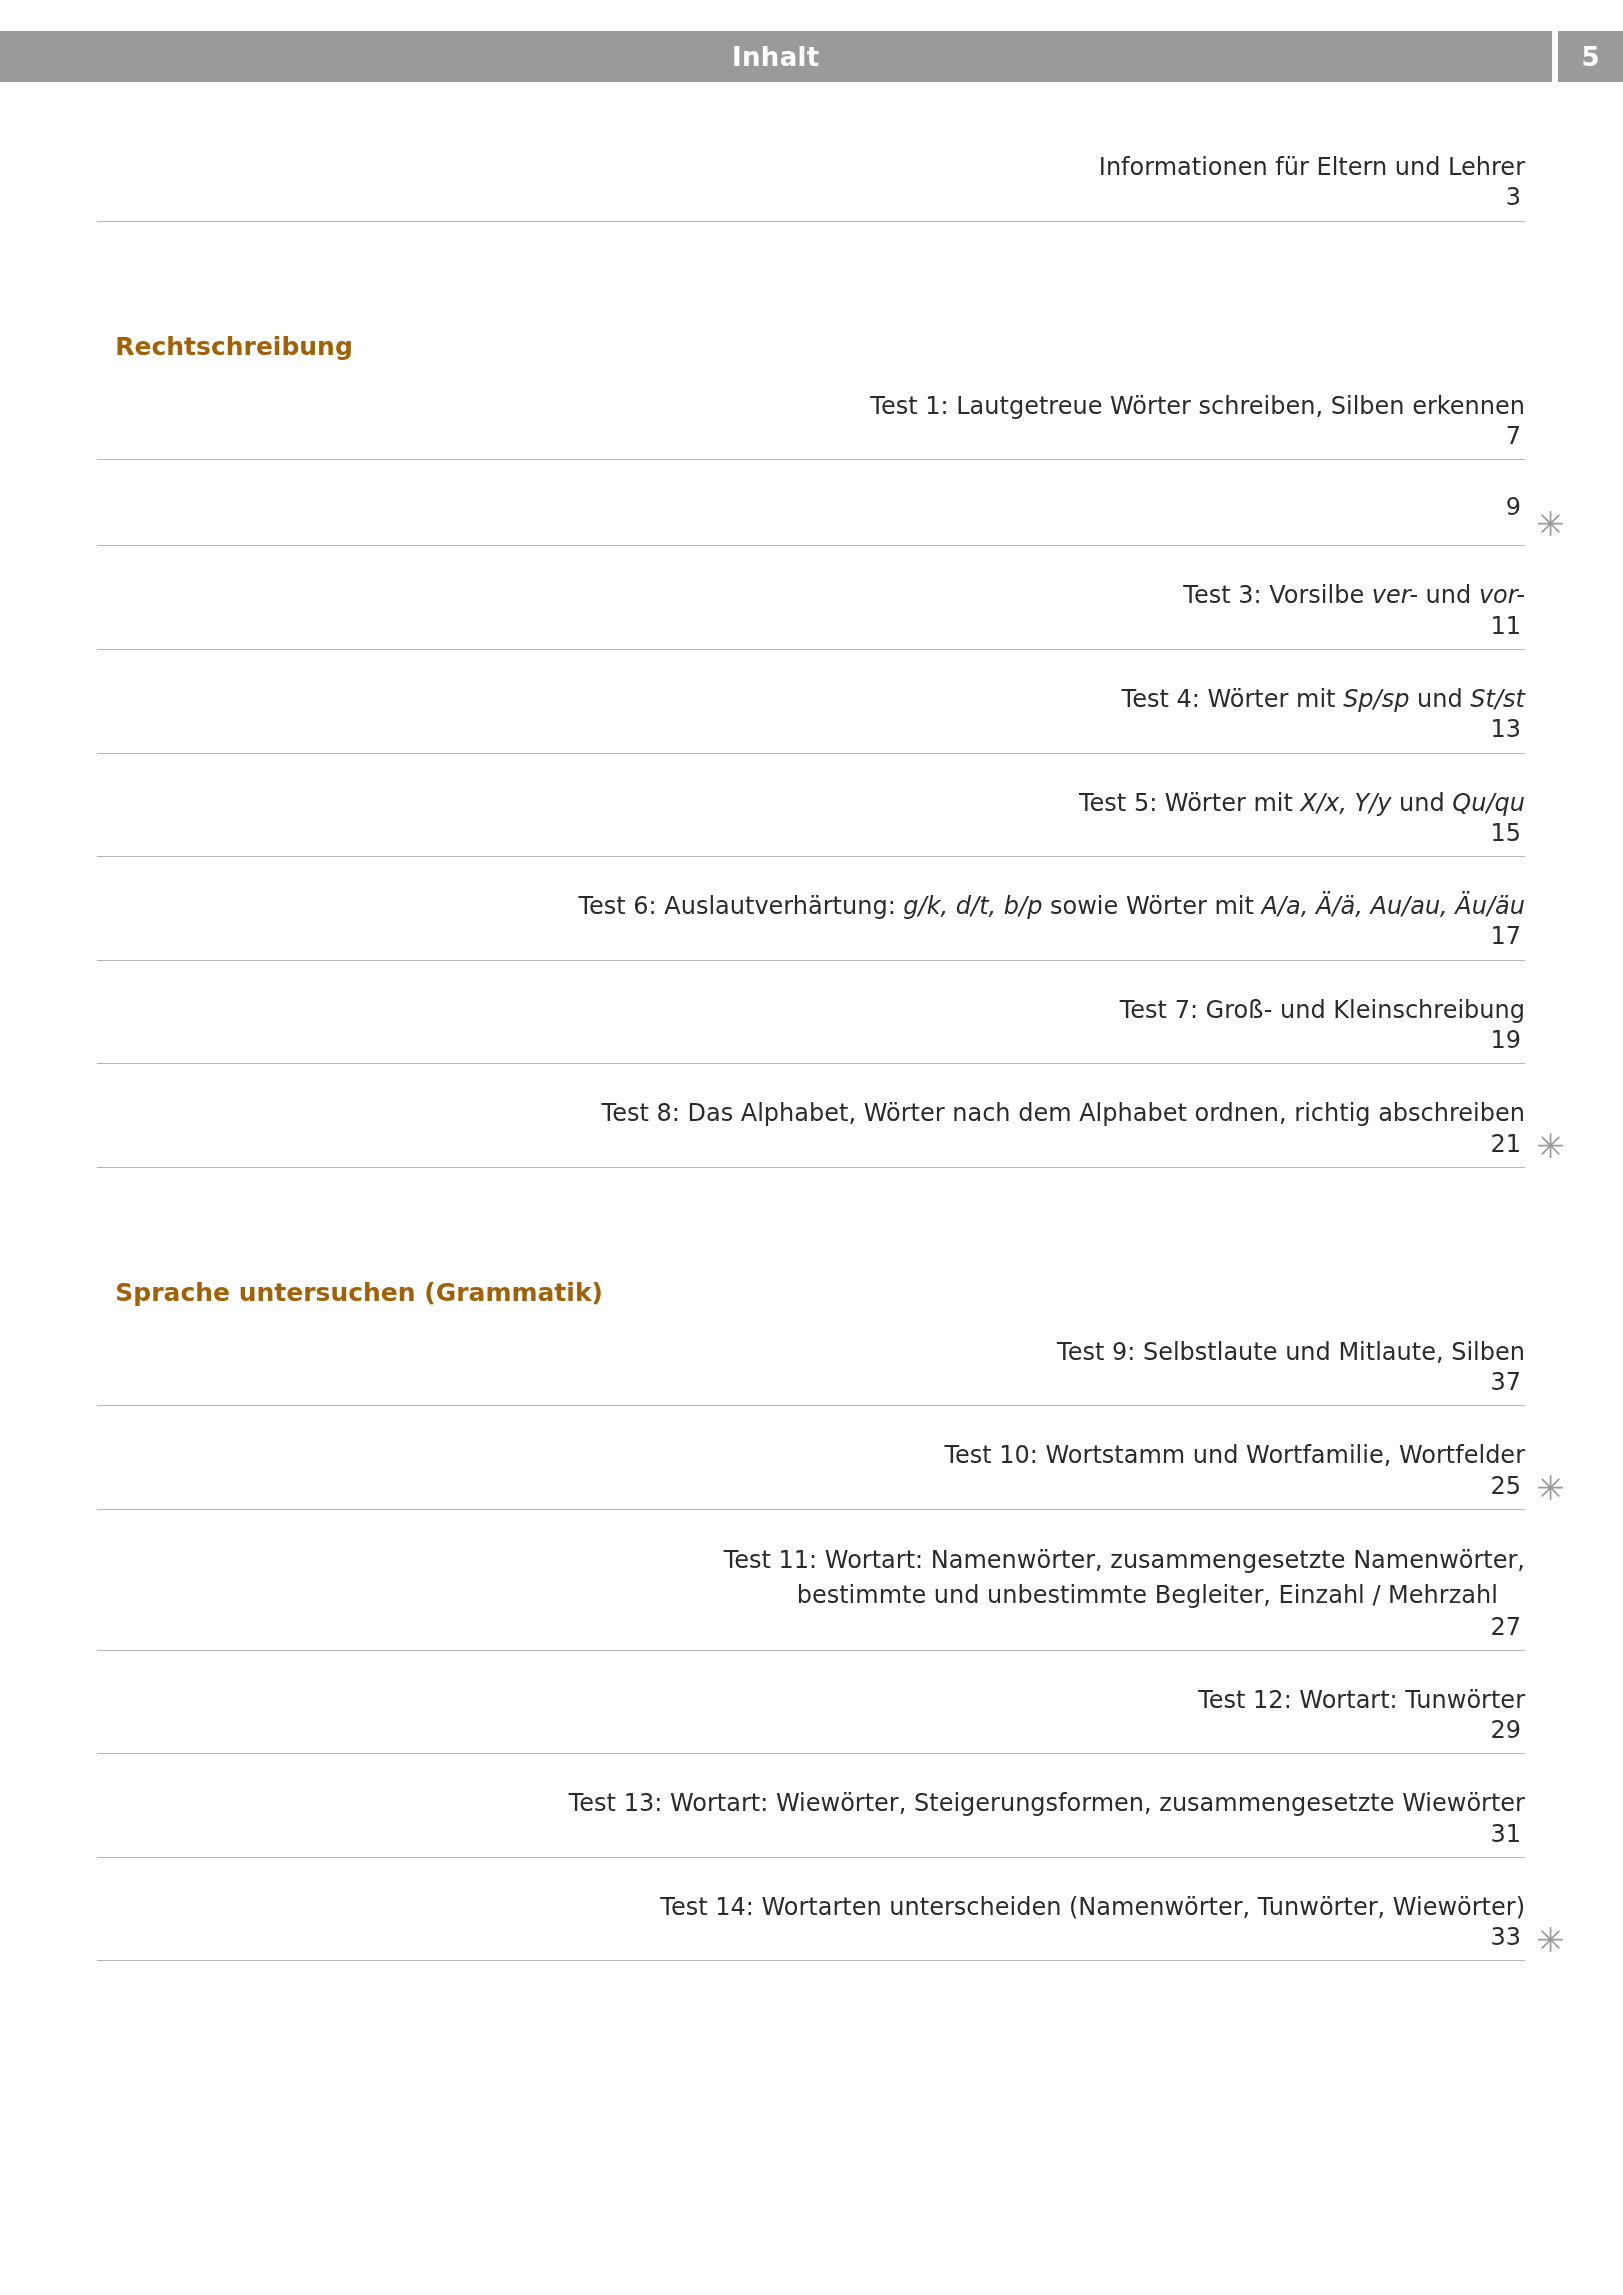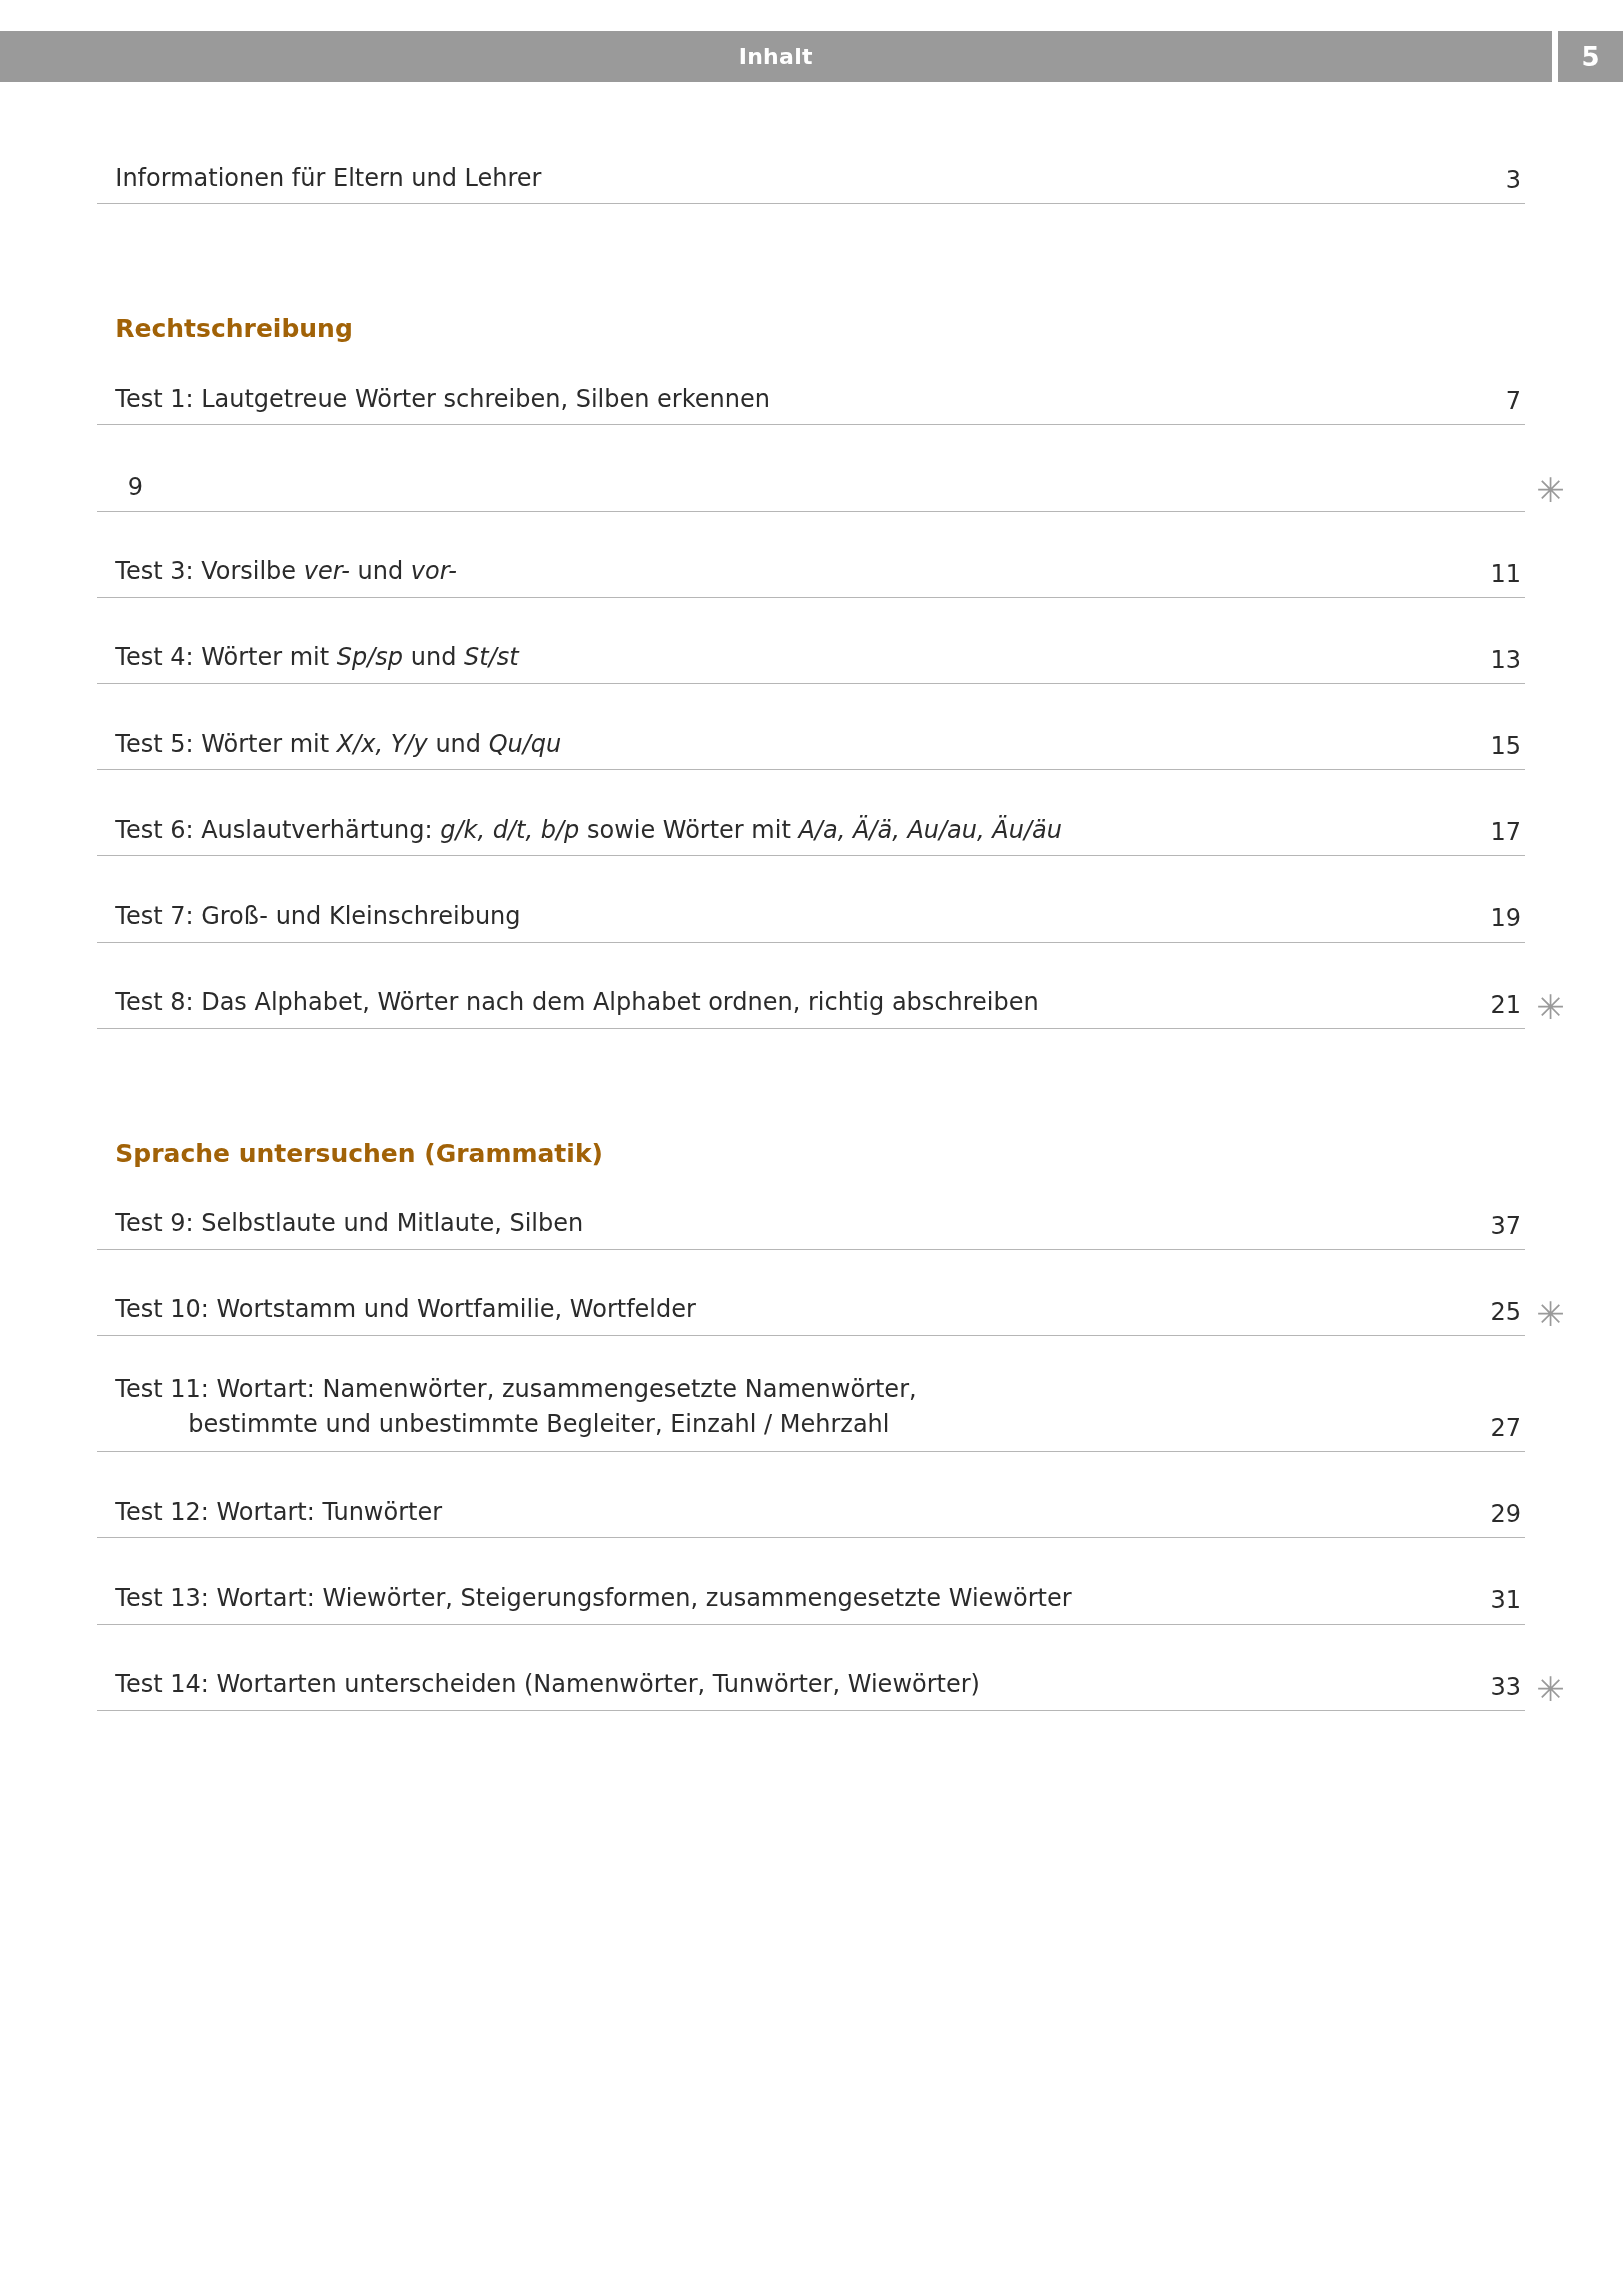--- a/index.html
+++ b/index.html
@@ -28,21 +28,21 @@
   }
   .header-bar {
     flex: 1 1 auto;
     background: #9a9a9a;
     display: flex;
     align-items: center;
     justify-content: center;
   }
   .header-title {
     color: #ffffff;
-    font-size: 22px;
+    font-size: 26px;
     font-weight: bold;
     letter-spacing: 0.3px;
   }
   .header-gap {
     width: 6.5px;
     background: #ffffff;
   }
   .header-page {
     width: 65px;
     background: #9a9a9a;
@@ -62,20 +62,21 @@
     width: 1428px;
   }
 
   .toc-entry {
     position: relative;
     display: flex;
     align-items: flex-end;
     border-bottom: 1.3px solid #b6b6b6;
     padding-bottom: 9.2px;
     min-height: 43px;
+    flex-direction: column;
   }
   .toc-entry .entry-text {
     flex: 1 1 auto;
     font-size: 24px;
     line-height: 1.35;
     color: #2b2b2b;
     padding-left: 18.3px;
   }
   .toc-entry .entry-text em {
     font-style: italic;

